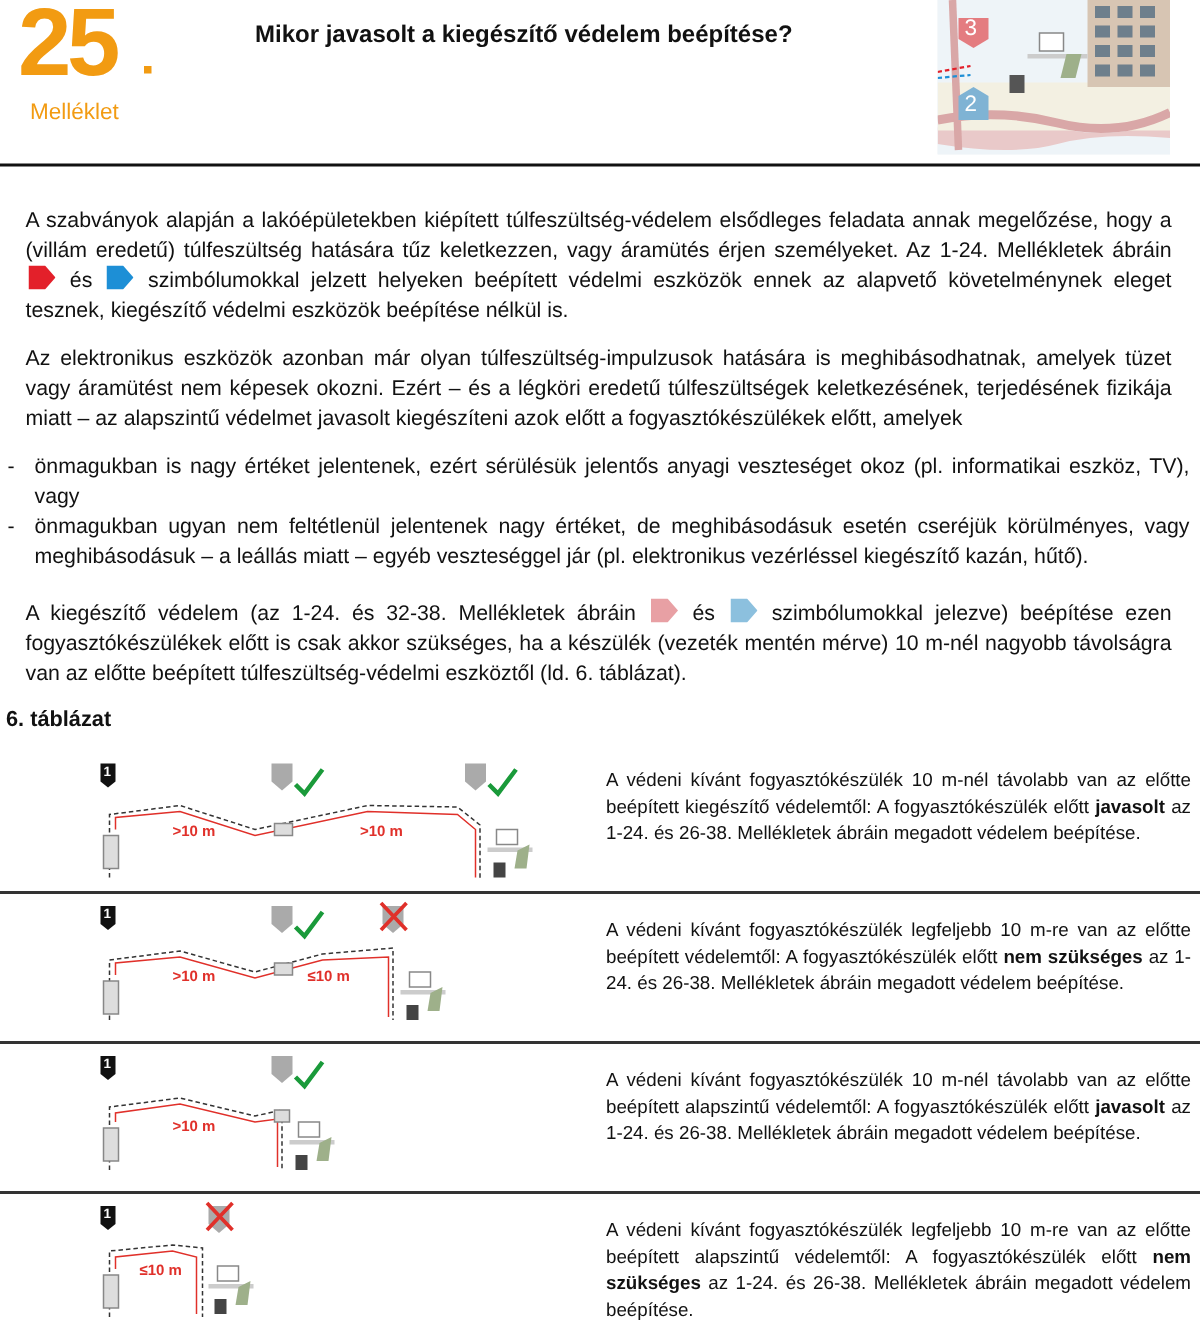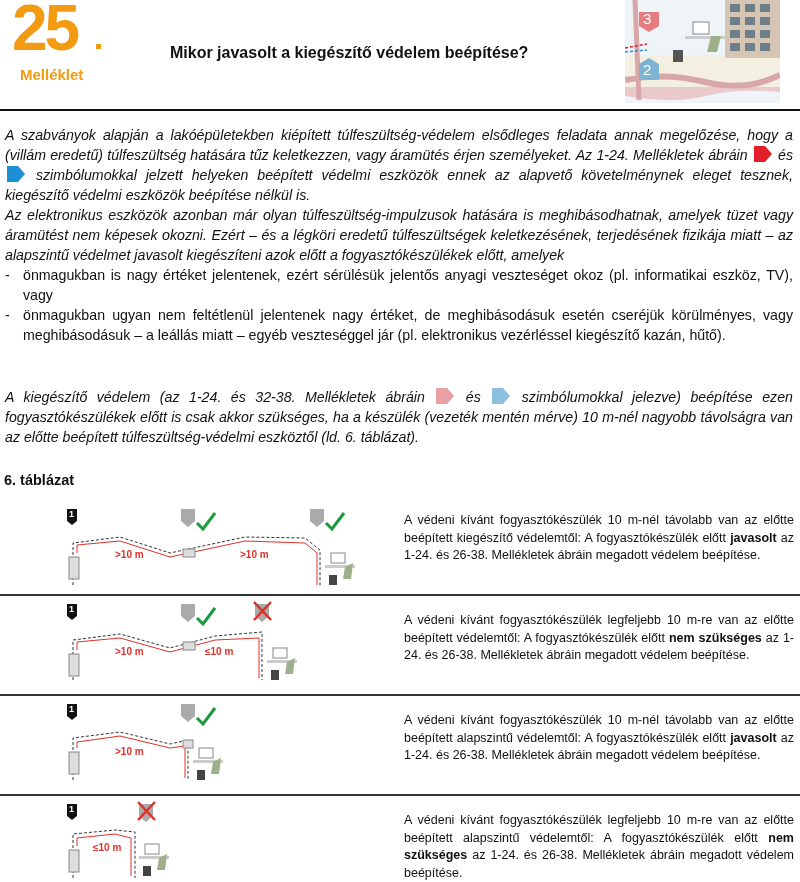--- a/index.html
+++ b/index.html
@@ -1,24 +1,24 @@
 <!DOCTYPE html>
 <html><head>
 <meta charset="utf-8">
 <style>
   html, body { margin: 0; padding: 0; background: #fff; }
   body { width: 800px; height: 882px; position: relative; overflow: hidden; font-family: "Liberation Sans", sans-serif; color: #111; }
   .hdr-num { position: absolute; left: 12px; top: -4px; font-size: 64px; font-weight: bold; color: #f29b12; letter-spacing: -3px; line-height: 1; }
   .hdr-dot { position: absolute; left: 96px; top: 44px; width: 5px; height: 5px; background: #f29b12; }
-  .hdr-sub { position: absolute; left: 20px; top: 66px; font-size: 15px; font-weight: bold; color: #f29b12; }
-  .hdr-title { position: absolute; left: 170px; top: 44px; font-size: 16px; font-weight: bold; color: #111; }
+  .hdr-sub { position: absolute; left: 20px; top: 66px; font-size: 15px; font-weight: normal; color: #f29b12; }
+  .hdr-title { position: absolute; left: 170px; top: 15px; font-size: 16px; font-weight: bold; color: #111; }
   .hdr-img { position: absolute; left: 625px; top: 0; width: 155px; height: 103px; background: #eef4f8; overflow: hidden; }
   .hdr-rule { position: absolute; left: 0; top: 109px; width: 800px; height: 2px; background: #111; }
   .body-text { position: absolute; left: 5px; width: 788px; font-size: 14.2px; line-height: 20px; text-align: justify; }
-  .body-text p { margin: 0; font-style: italic; }
+  .body-text p { margin: 12px; }
   .bullet { display: flex; }
   .bullet .dash { width: 18px; flex: none; }
   .sym { display: inline-block; width: 18px; height: 16px; vertical-align: -2px; margin: 0 2px; }
   .tbl-title { position: absolute; left: 4px; top: 472px; font-size: 14.5px; font-weight: bold; }
   .row-rule { position: absolute; left: 0; width: 800px; height: 2px; background: #333; }
   .row-text { position: absolute; left: 404px; width: 390px; font-size: 12.5px; line-height: 17.5px; text-align: justify; }
   .row-text b { }
   .diagram { position: absolute; left: 55px; width: 320px; height: 90px; }
   .lbl { position: absolute; font-size: 10px; font-weight: bold; color: #e0302a; }
 </style>

